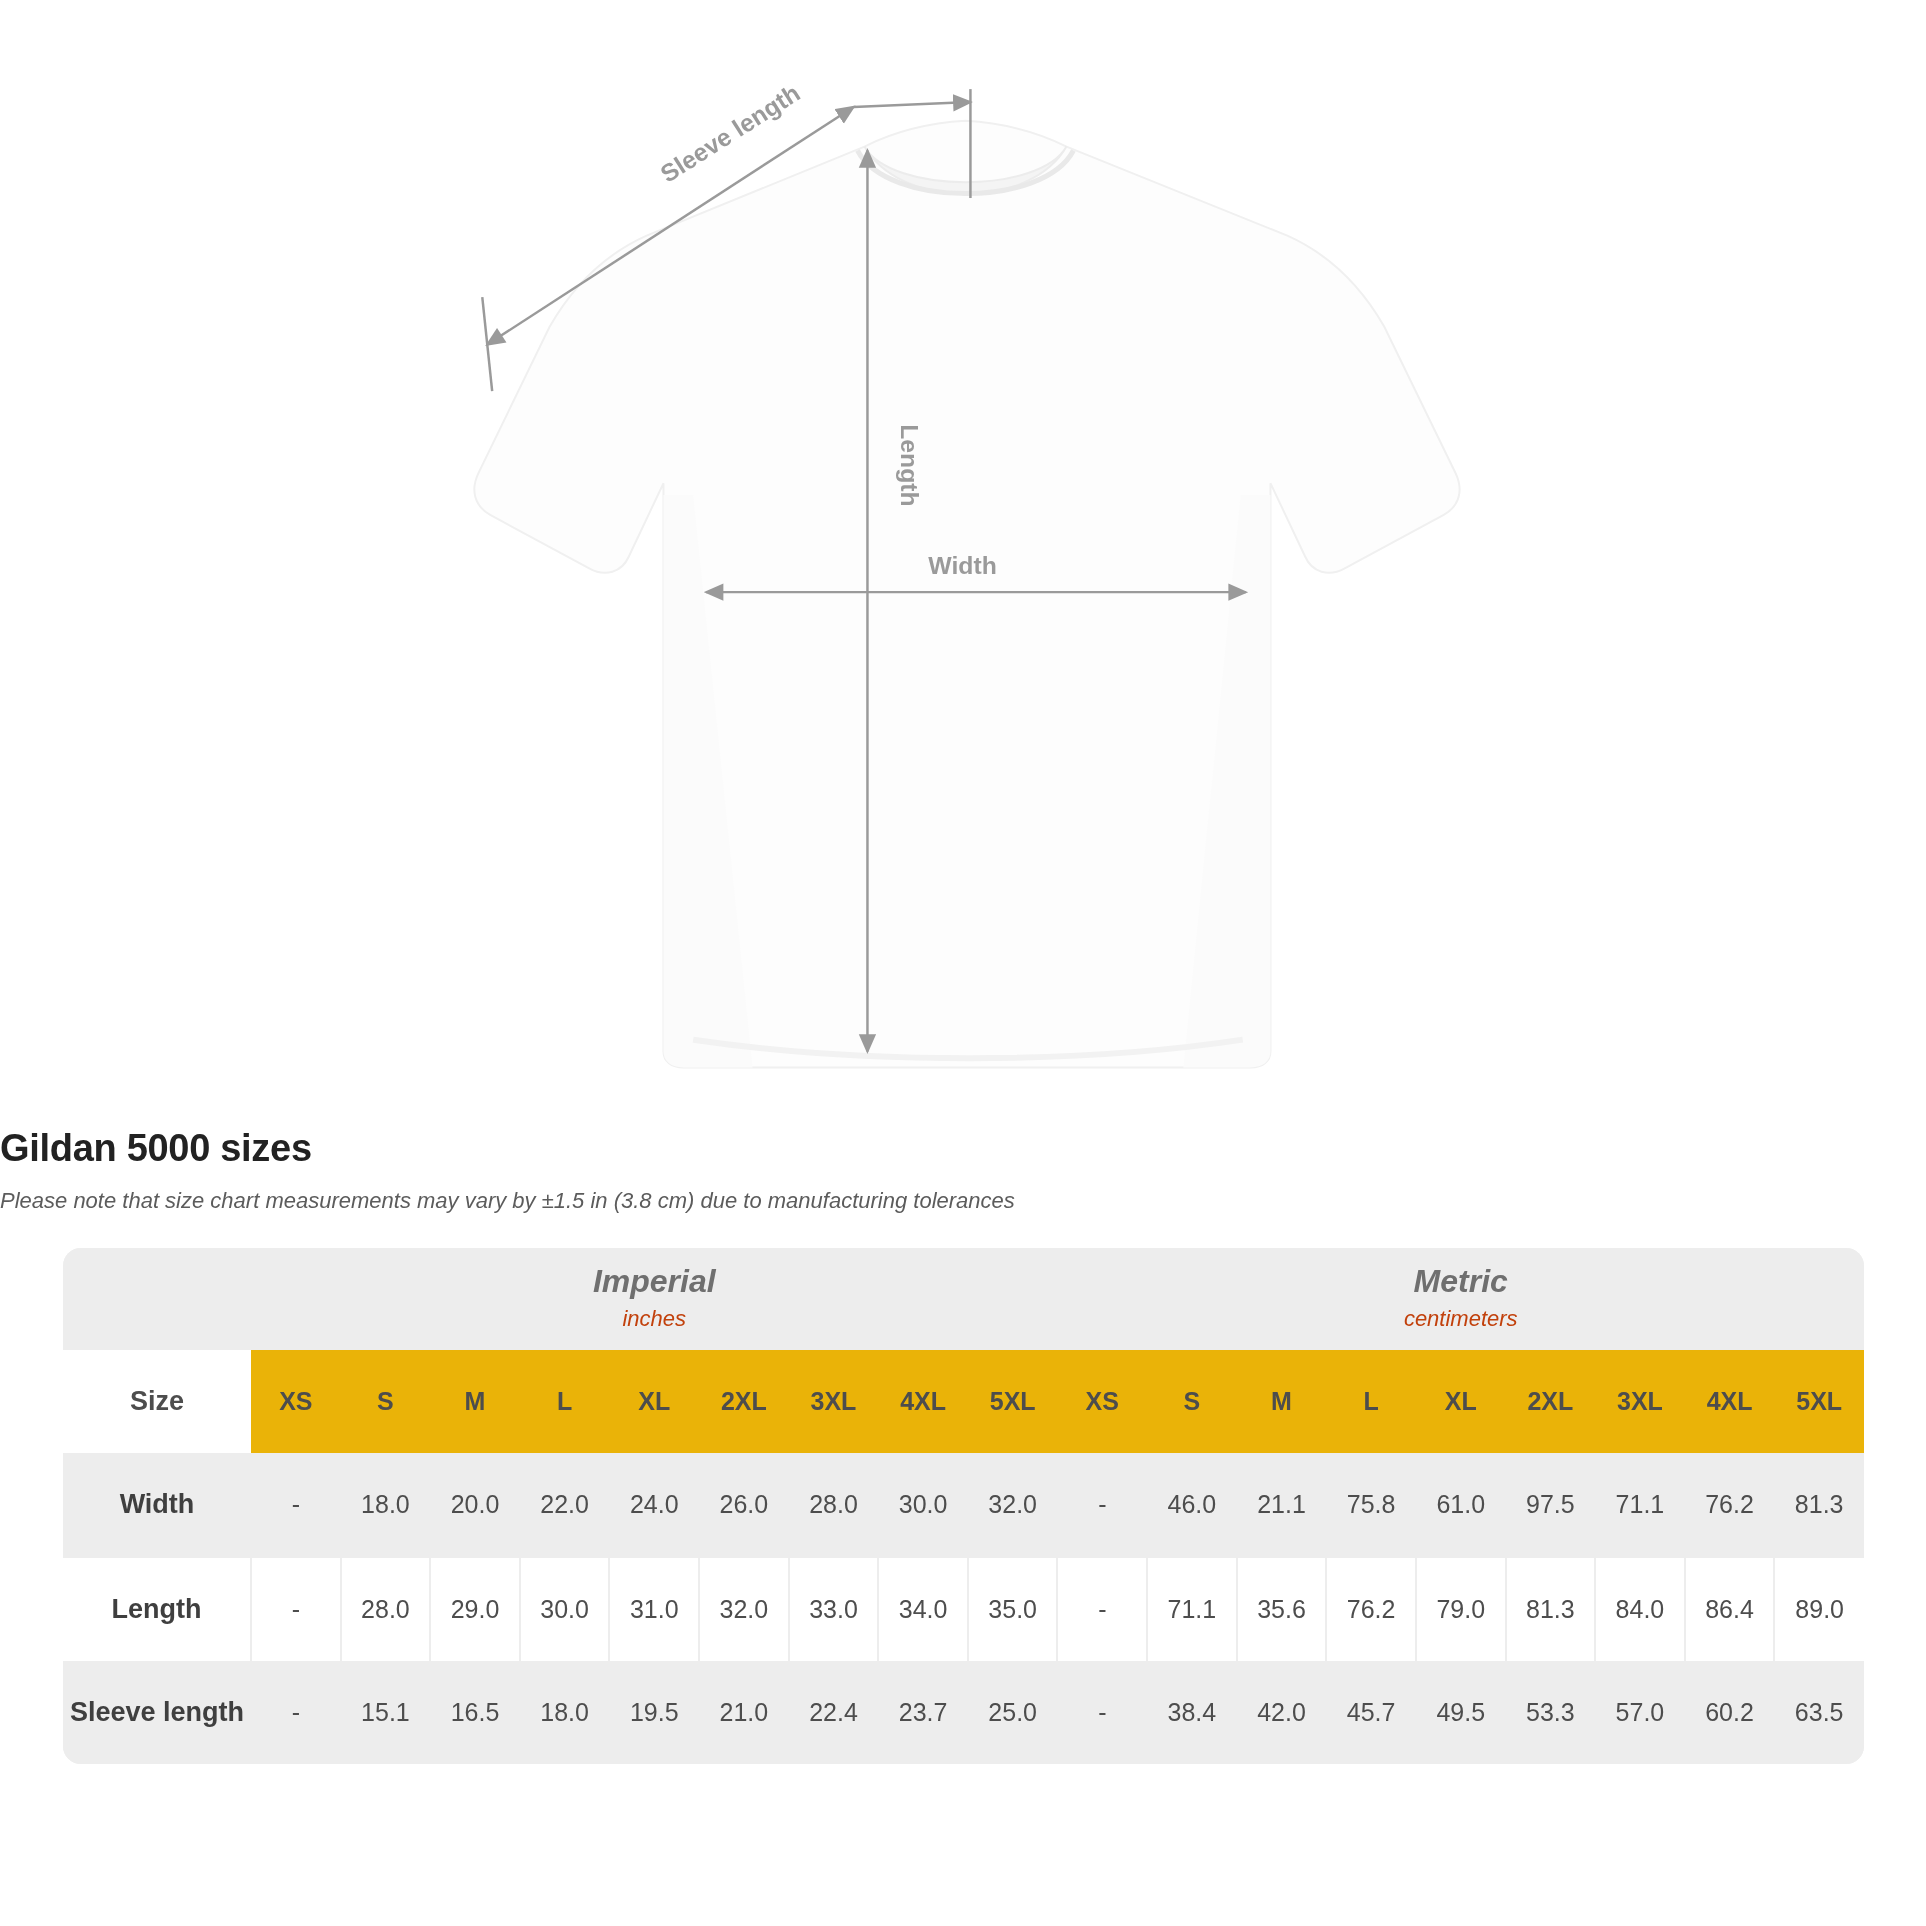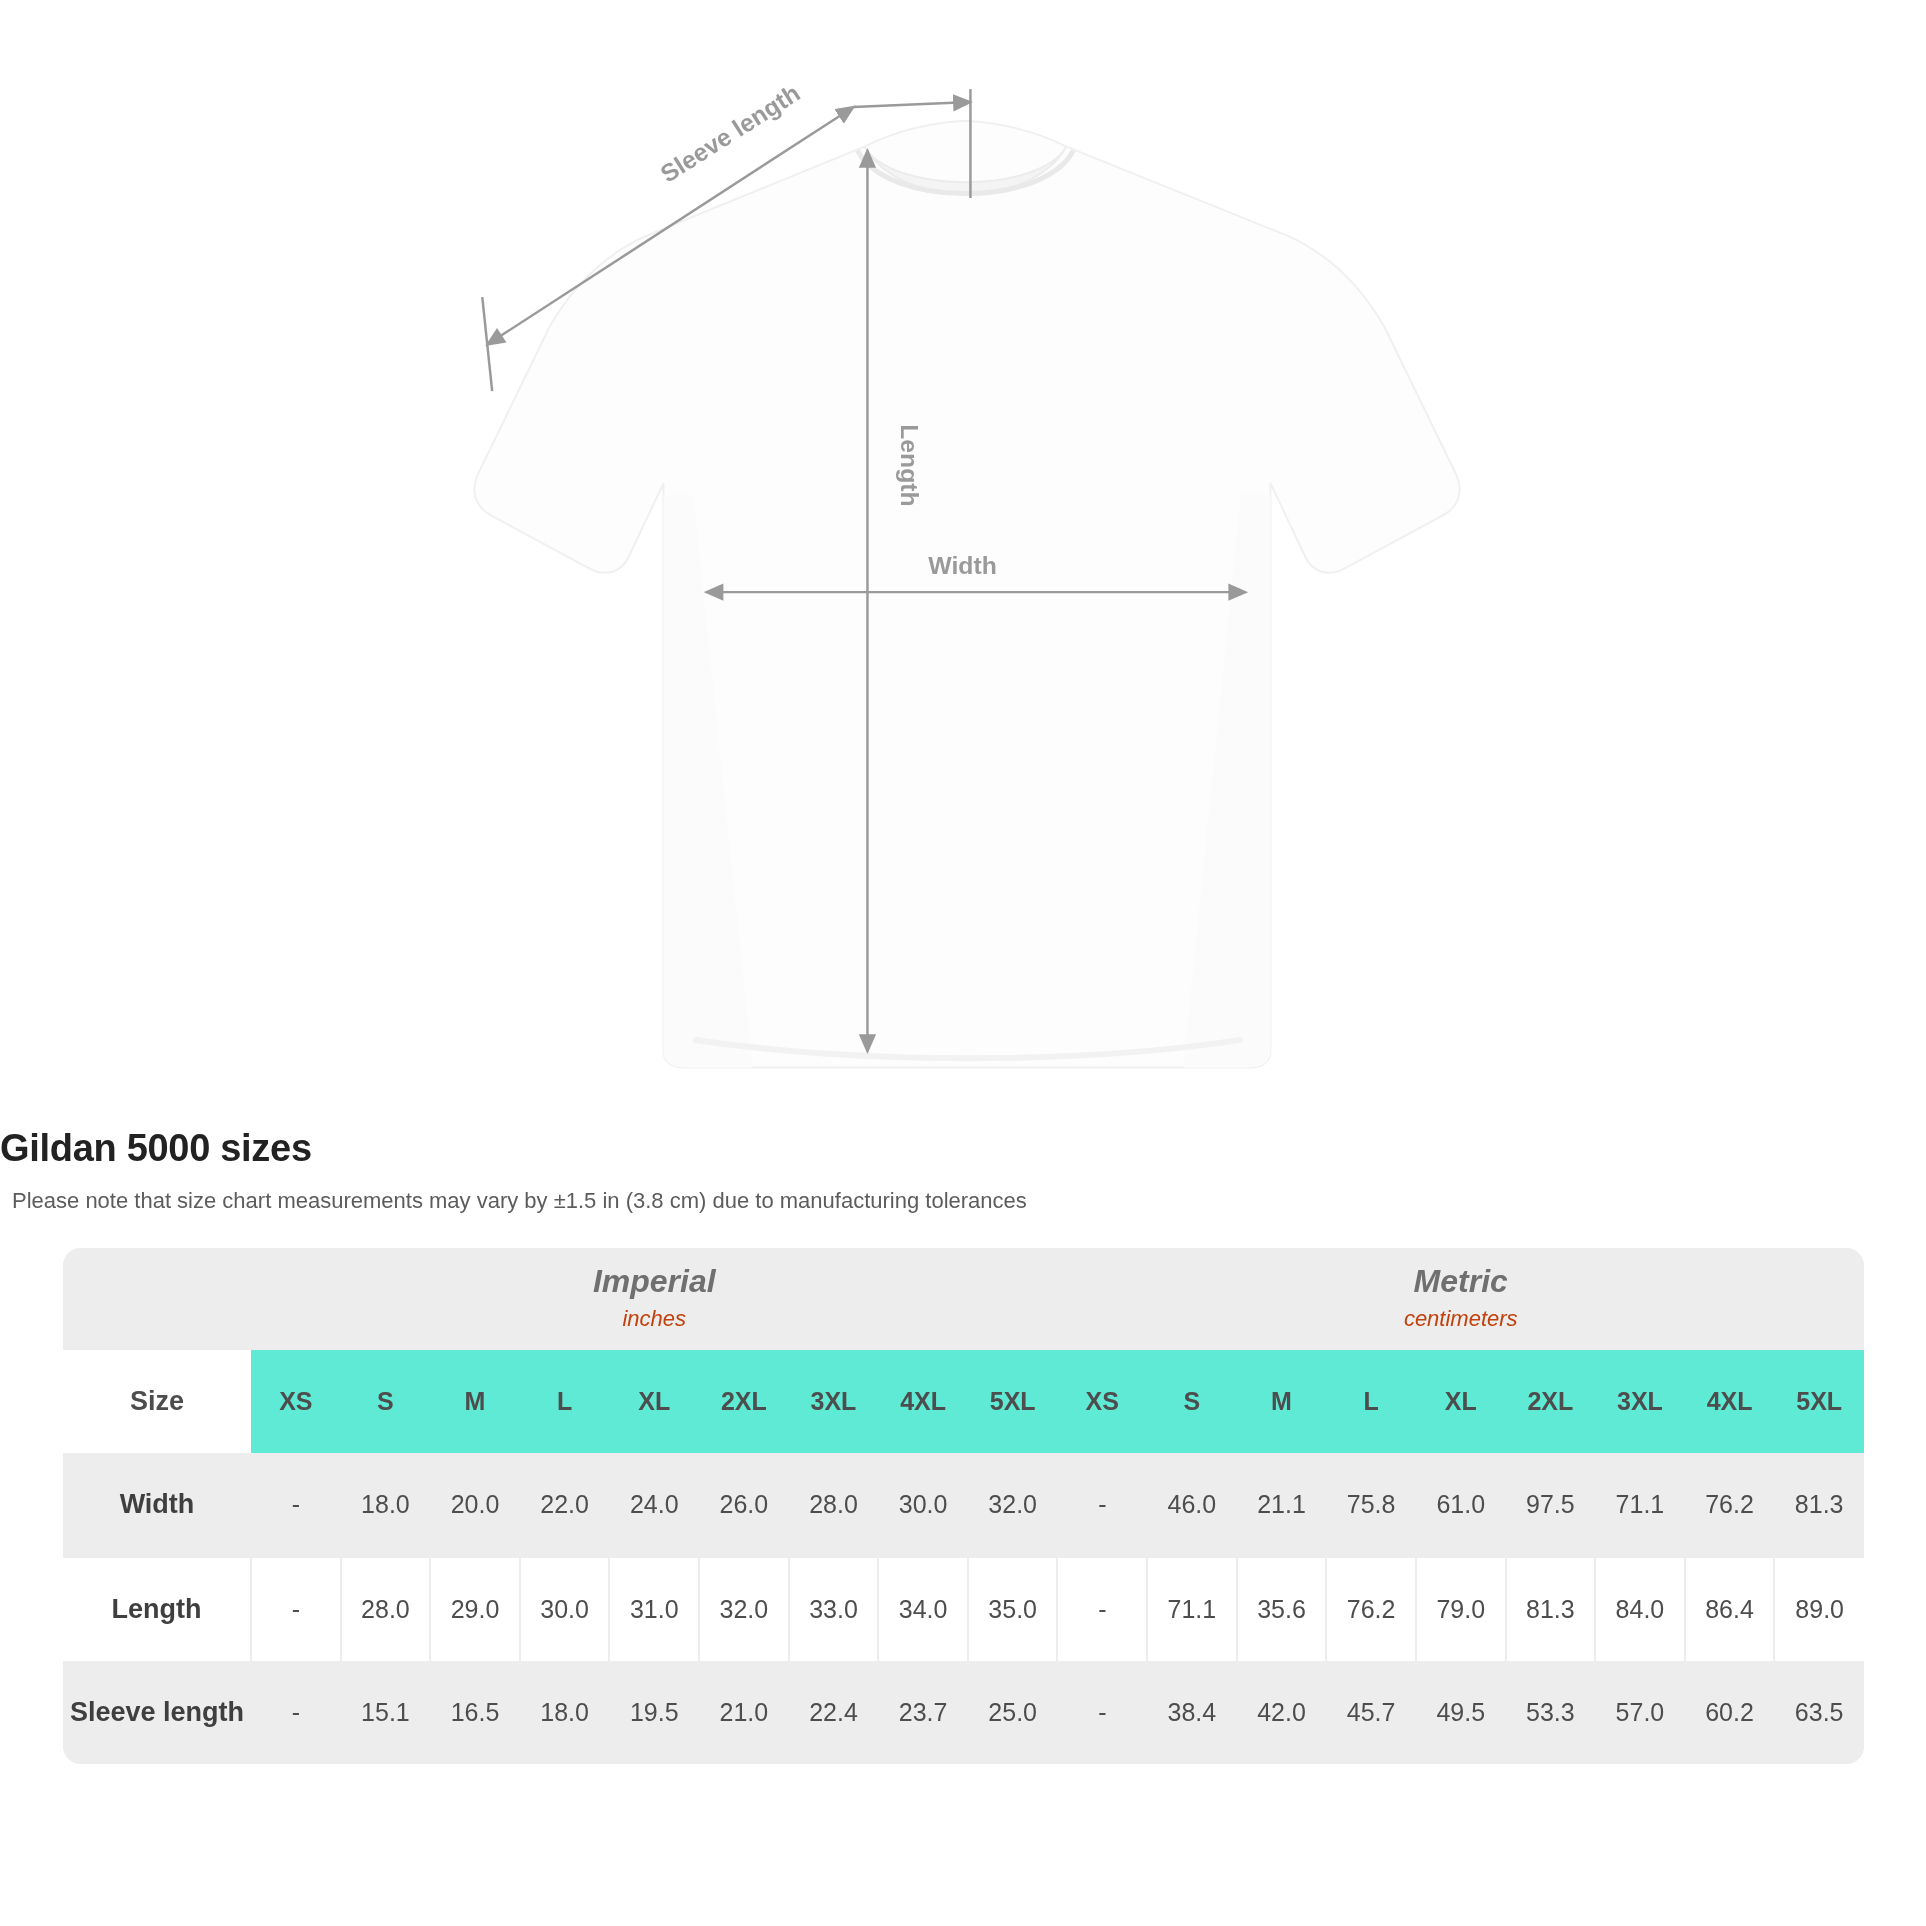--- a/index.html
+++ b/index.html
@@ -40,22 +40,23 @@
   }
   .chart-title {
     font-size: 38px;
     font-weight: bold;
     color: #222;
     margin: 0 0 18px 0;
     letter-spacing: -0.3px;
   }
   .chart-note {
     font-size: 22px;
+    font-style: italic;
     color: #5c5c5c;
-    margin: 12px;
+    margin: 0;
   }
 
   
   .table-wrap {
     margin: 34px 63px 0 63px;
     border-radius: 18px;
     overflow: hidden;
     background: #ededed;
   }
   table.size-table {
@@ -86,21 +87,21 @@
   .unit-sub {
     font-size: 22px;
     font-style: italic;
     color: #c2410c;
     line-height: 1.6;
   }
   
   .size-row td {
     height: 103px;
     vertical-align: middle;
-    background: #5eead4;
+    background: #eab308;
     font-weight: bold;
     color: #4a4a4a;
     font-size: 26px;
     border-right: 2px solid #ededed;
   }
   .size-row td:last-child { border-right: 0; }
   .size-row td.rowlabel {
     background: #ffffff;
     font-size: 27px;
   }

